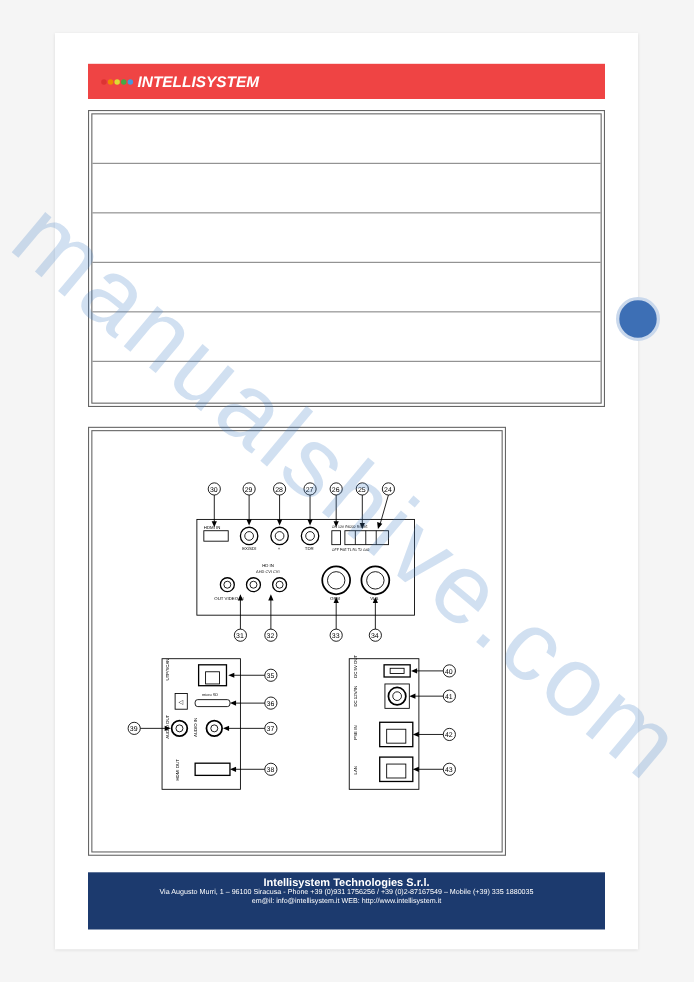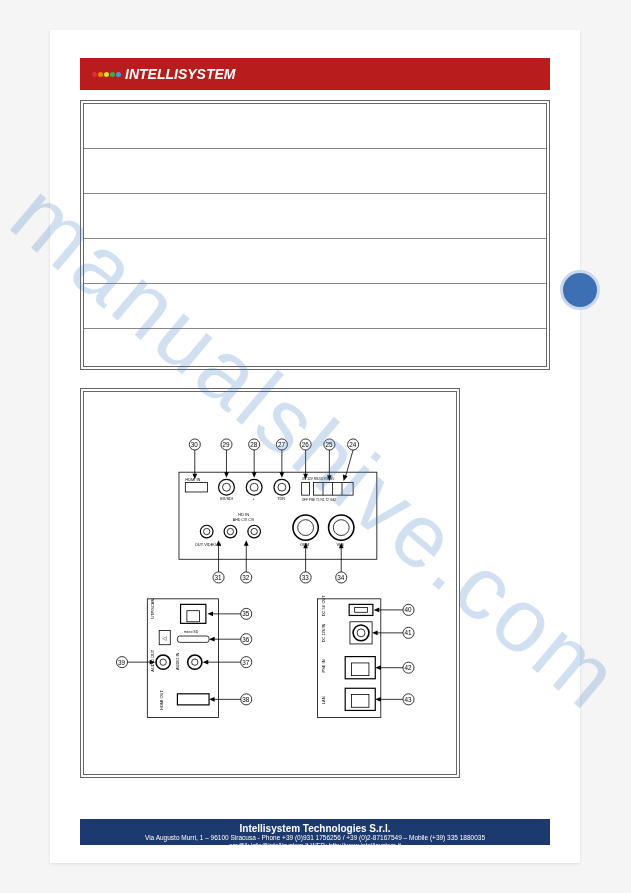--- a/index.html
+++ b/index.html
@@ -32,21 +32,21 @@
     pointer-events: none;
     z-index: 50;
     white-space: nowrap;
   }
   .header-bar {
     position: absolute;
     left: 30px;
     top: 28px;
     width: 470px;
     height: 32px;
-    background: #b91c1c;
+    background: #ef4444;
     display: flex;
     align-items: center;
     padding-left: 12px;
   }
   .logo-dots { display: inline-flex; gap: 1px; margin-right: 4px; }
   .logo-dots span { width: 5px; height: 5px; border-radius: 50%; display: inline-block; }
   .logo-dots span:nth-child(1){background:#d33;}
   .logo-dots span:nth-child(2){background:#e80;}
   .logo-dots span:nth-child(3){background:#dd3;}
   .logo-dots span:nth-child(4){background:#4a4;}
@@ -85,21 +85,21 @@
     width: 380px;
     height: 390px;
     border: 4px double #666;
   }
   .diagram-frame svg { width: 100%; height: 100%; }
   .footer-bar {
     position: absolute;
     left: 30px;
     bottom: 18px;
     width: 470px;
-    height: 26px;
+    height: 52px;
     background: #1c3a6e;
     color: #fff;
     text-align: center;
     padding: 4px 6px;
   }
   .footer-title { font-size: 10px; font-weight: bold; }
   .footer-line1, .footer-line2 { font-size: 6.5px; line-height: 1.2; }
   .callout-num { font-family: Arial; font-size: 8px; }
 </style>
 </head>

